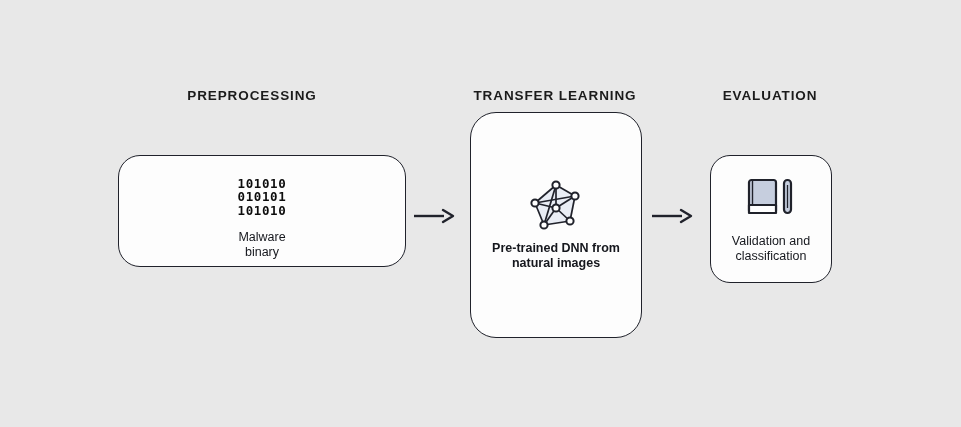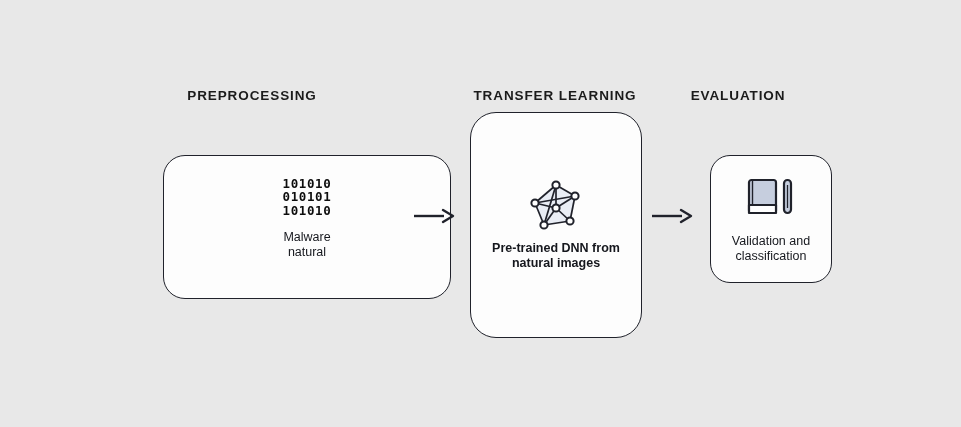--- a/index.html
+++ b/index.html
@@ -28,32 +28,32 @@
     font-size: 13.5px;
     font-weight: 600;
     letter-spacing: 0.9px;
     color: #1b1b1b;
     white-space: nowrap;
     text-align: center;
     transform: translateX(-50%);
   }
   #title-preprocessing { left: 252px; top: 88px; }
   #title-transfer      { left: 555px; top: 88px; }
-  #title-evaluation    { left: 738px; top: 88px; }
+  #title-evaluation    { left: 770px; top: 88px; }
 
   
   .panel {
     position: absolute;
     background: #fdfdfd;
     border: 1.8px solid #20222b;
     border-radius: 22px;
     box-sizing: border-box;
   }
   #panel-preprocessing {
-    left: 118px;  top: 155px;  width: 288px;  height: 144px; margin-left: 45px;
+    left: 118px;  top: 155px;  width: 288px;  height: 112px;
   }
   #panel-transfer {
     left: 470px;  top: 112px;  width: 172px;  height: 226px;
     border-radius: 26px;
   }
   #panel-evaluation {
     left: 710px;  top: 155px;  width: 122px;  height: 128px;
     border-radius: 20px;
   }
 
@@ -181,21 +181,21 @@
   <div class="panel" id="panel-preprocessing">
     <div id="preprocessing-items">
 
       <div class="prep-item">
         <div class="prep-icon">
           <div class="binary-icon">101010
 010101
 101010</div>
         </div>
         <div class="prep-label">Malware
-natural</div>
+binary</div>
       </div>
 
 
 
     </div>
   </div>
 
   <svg class="flow-arrow" id="arrow-1" viewBox="0 0 44 20">
     <line x1="2" y1="10" x2="32" y2="10" stroke="#20222b" stroke-width="2.4"></line>
     <path d="M31 4 L41 10 L31 16" fill="none" stroke="#20222b" stroke-width="2.4" stroke-linecap="round" stroke-linejoin="round"></path>

